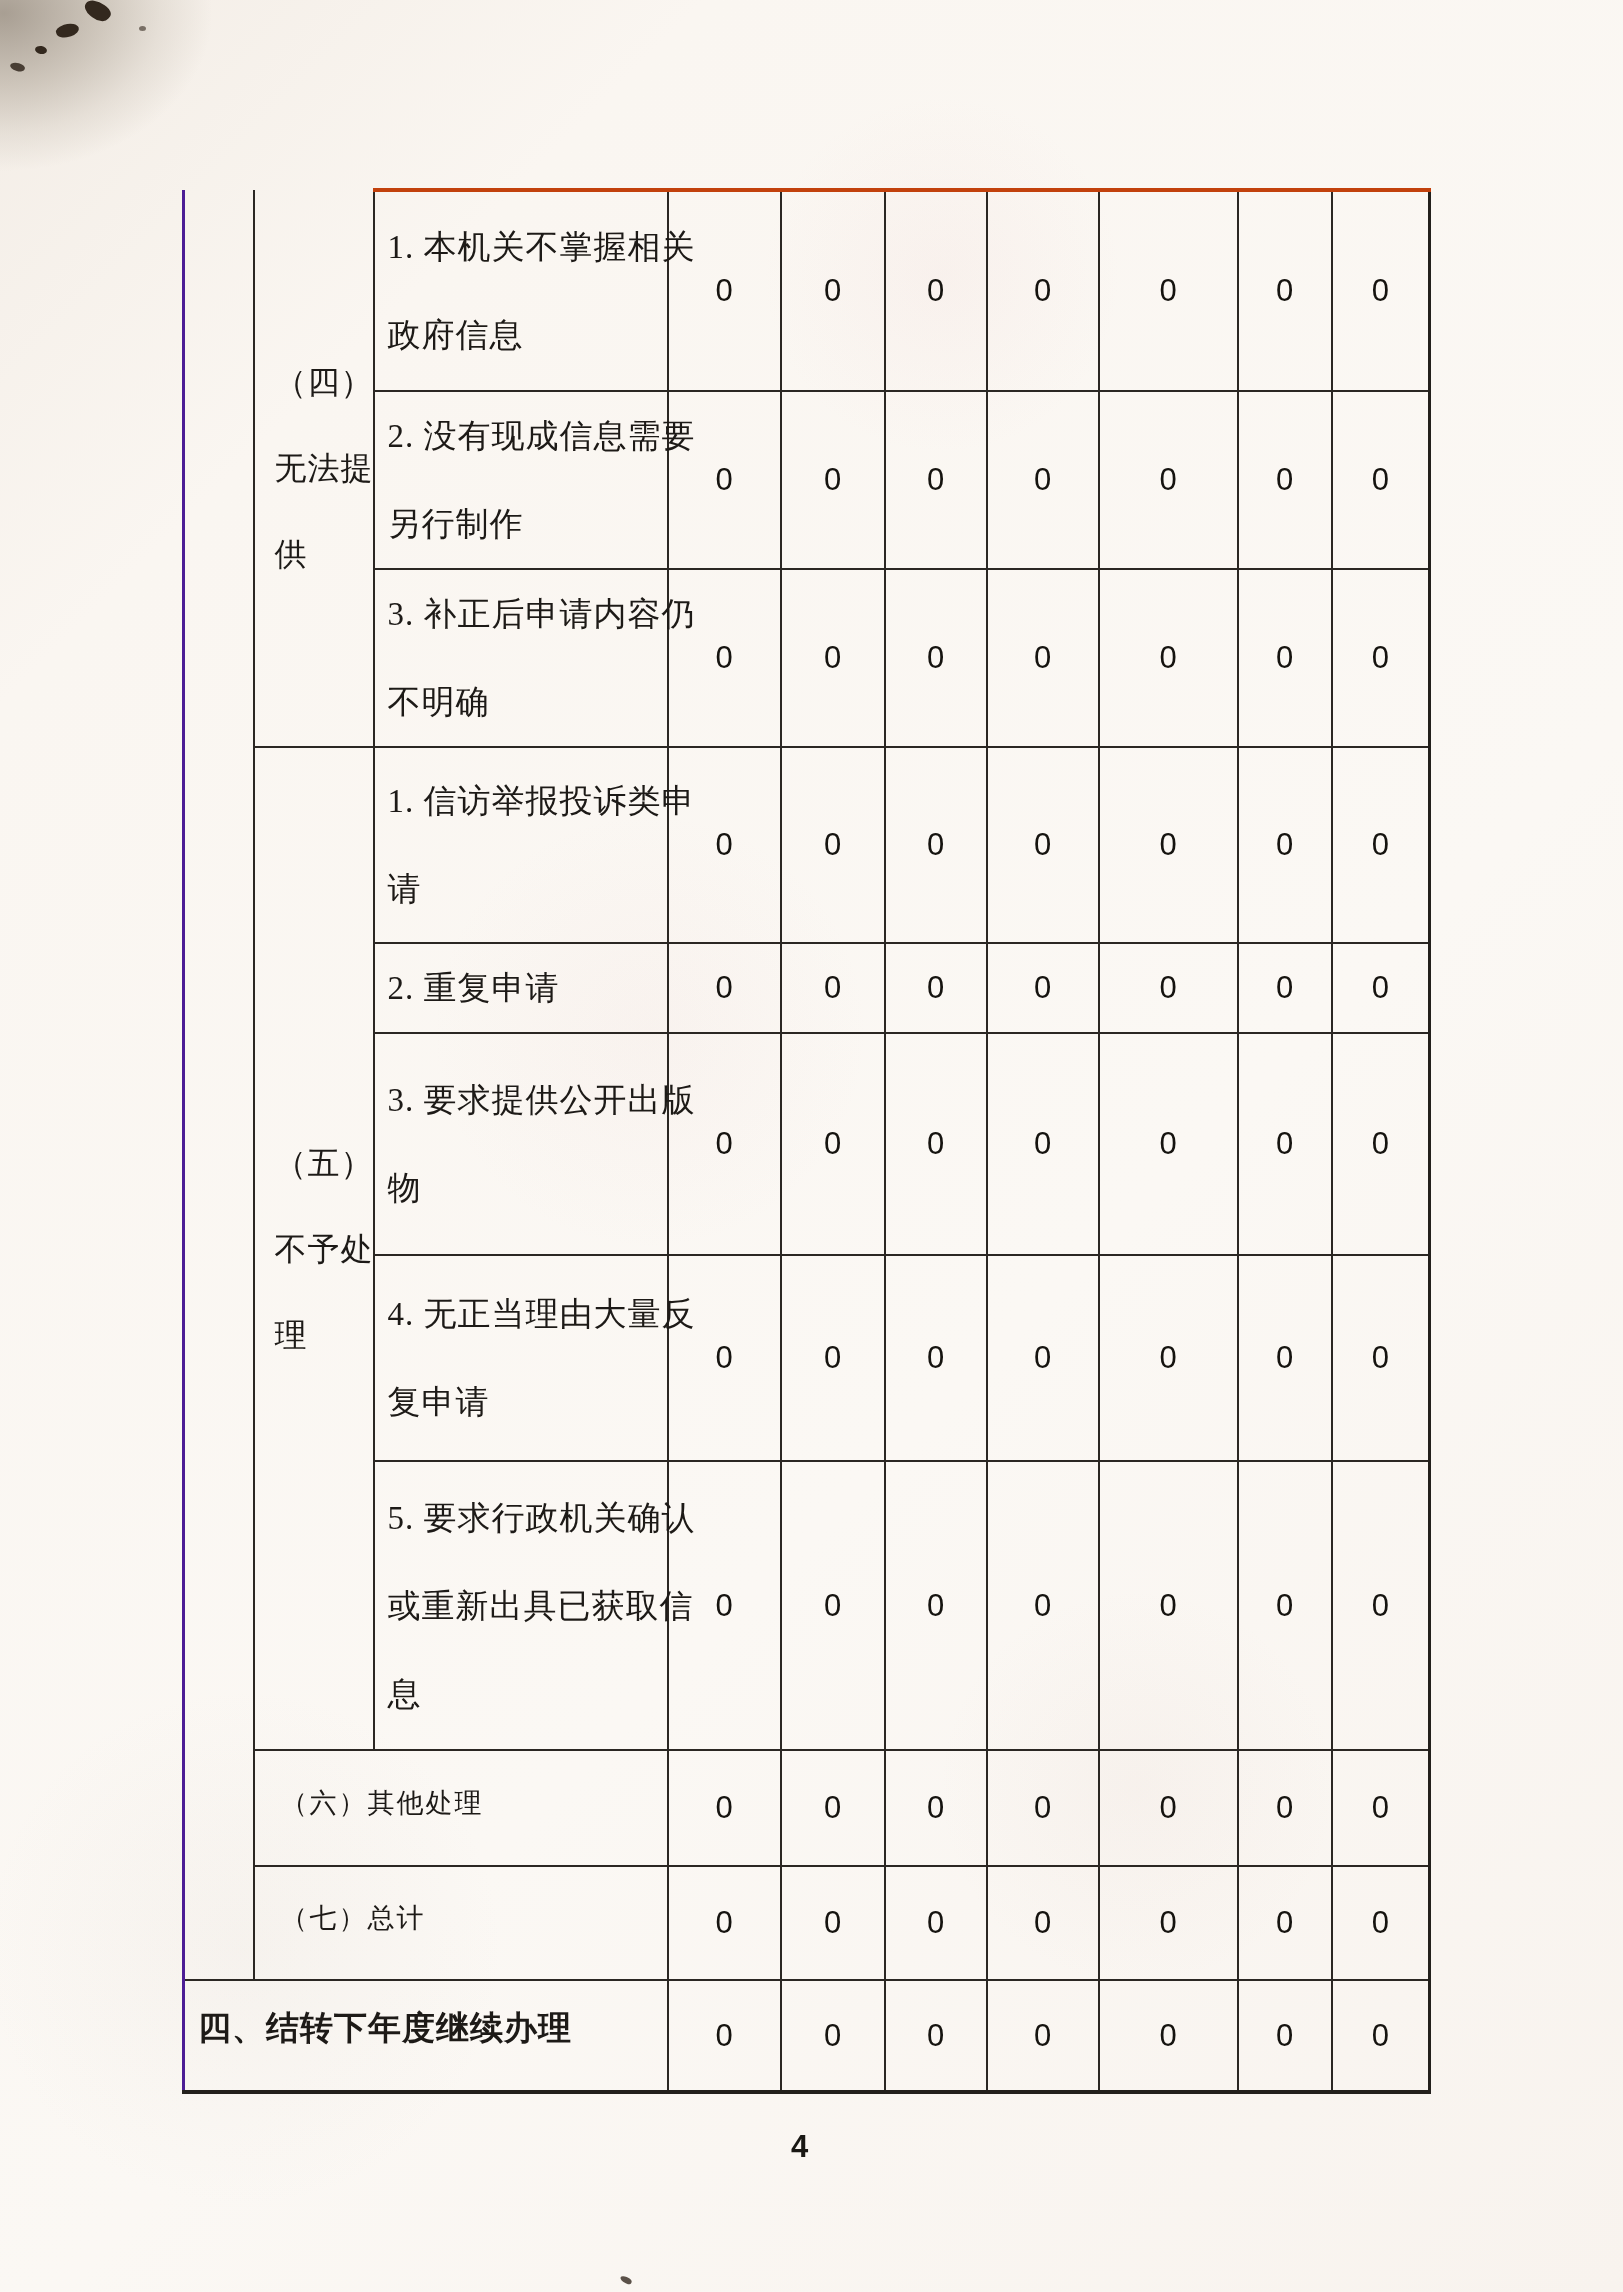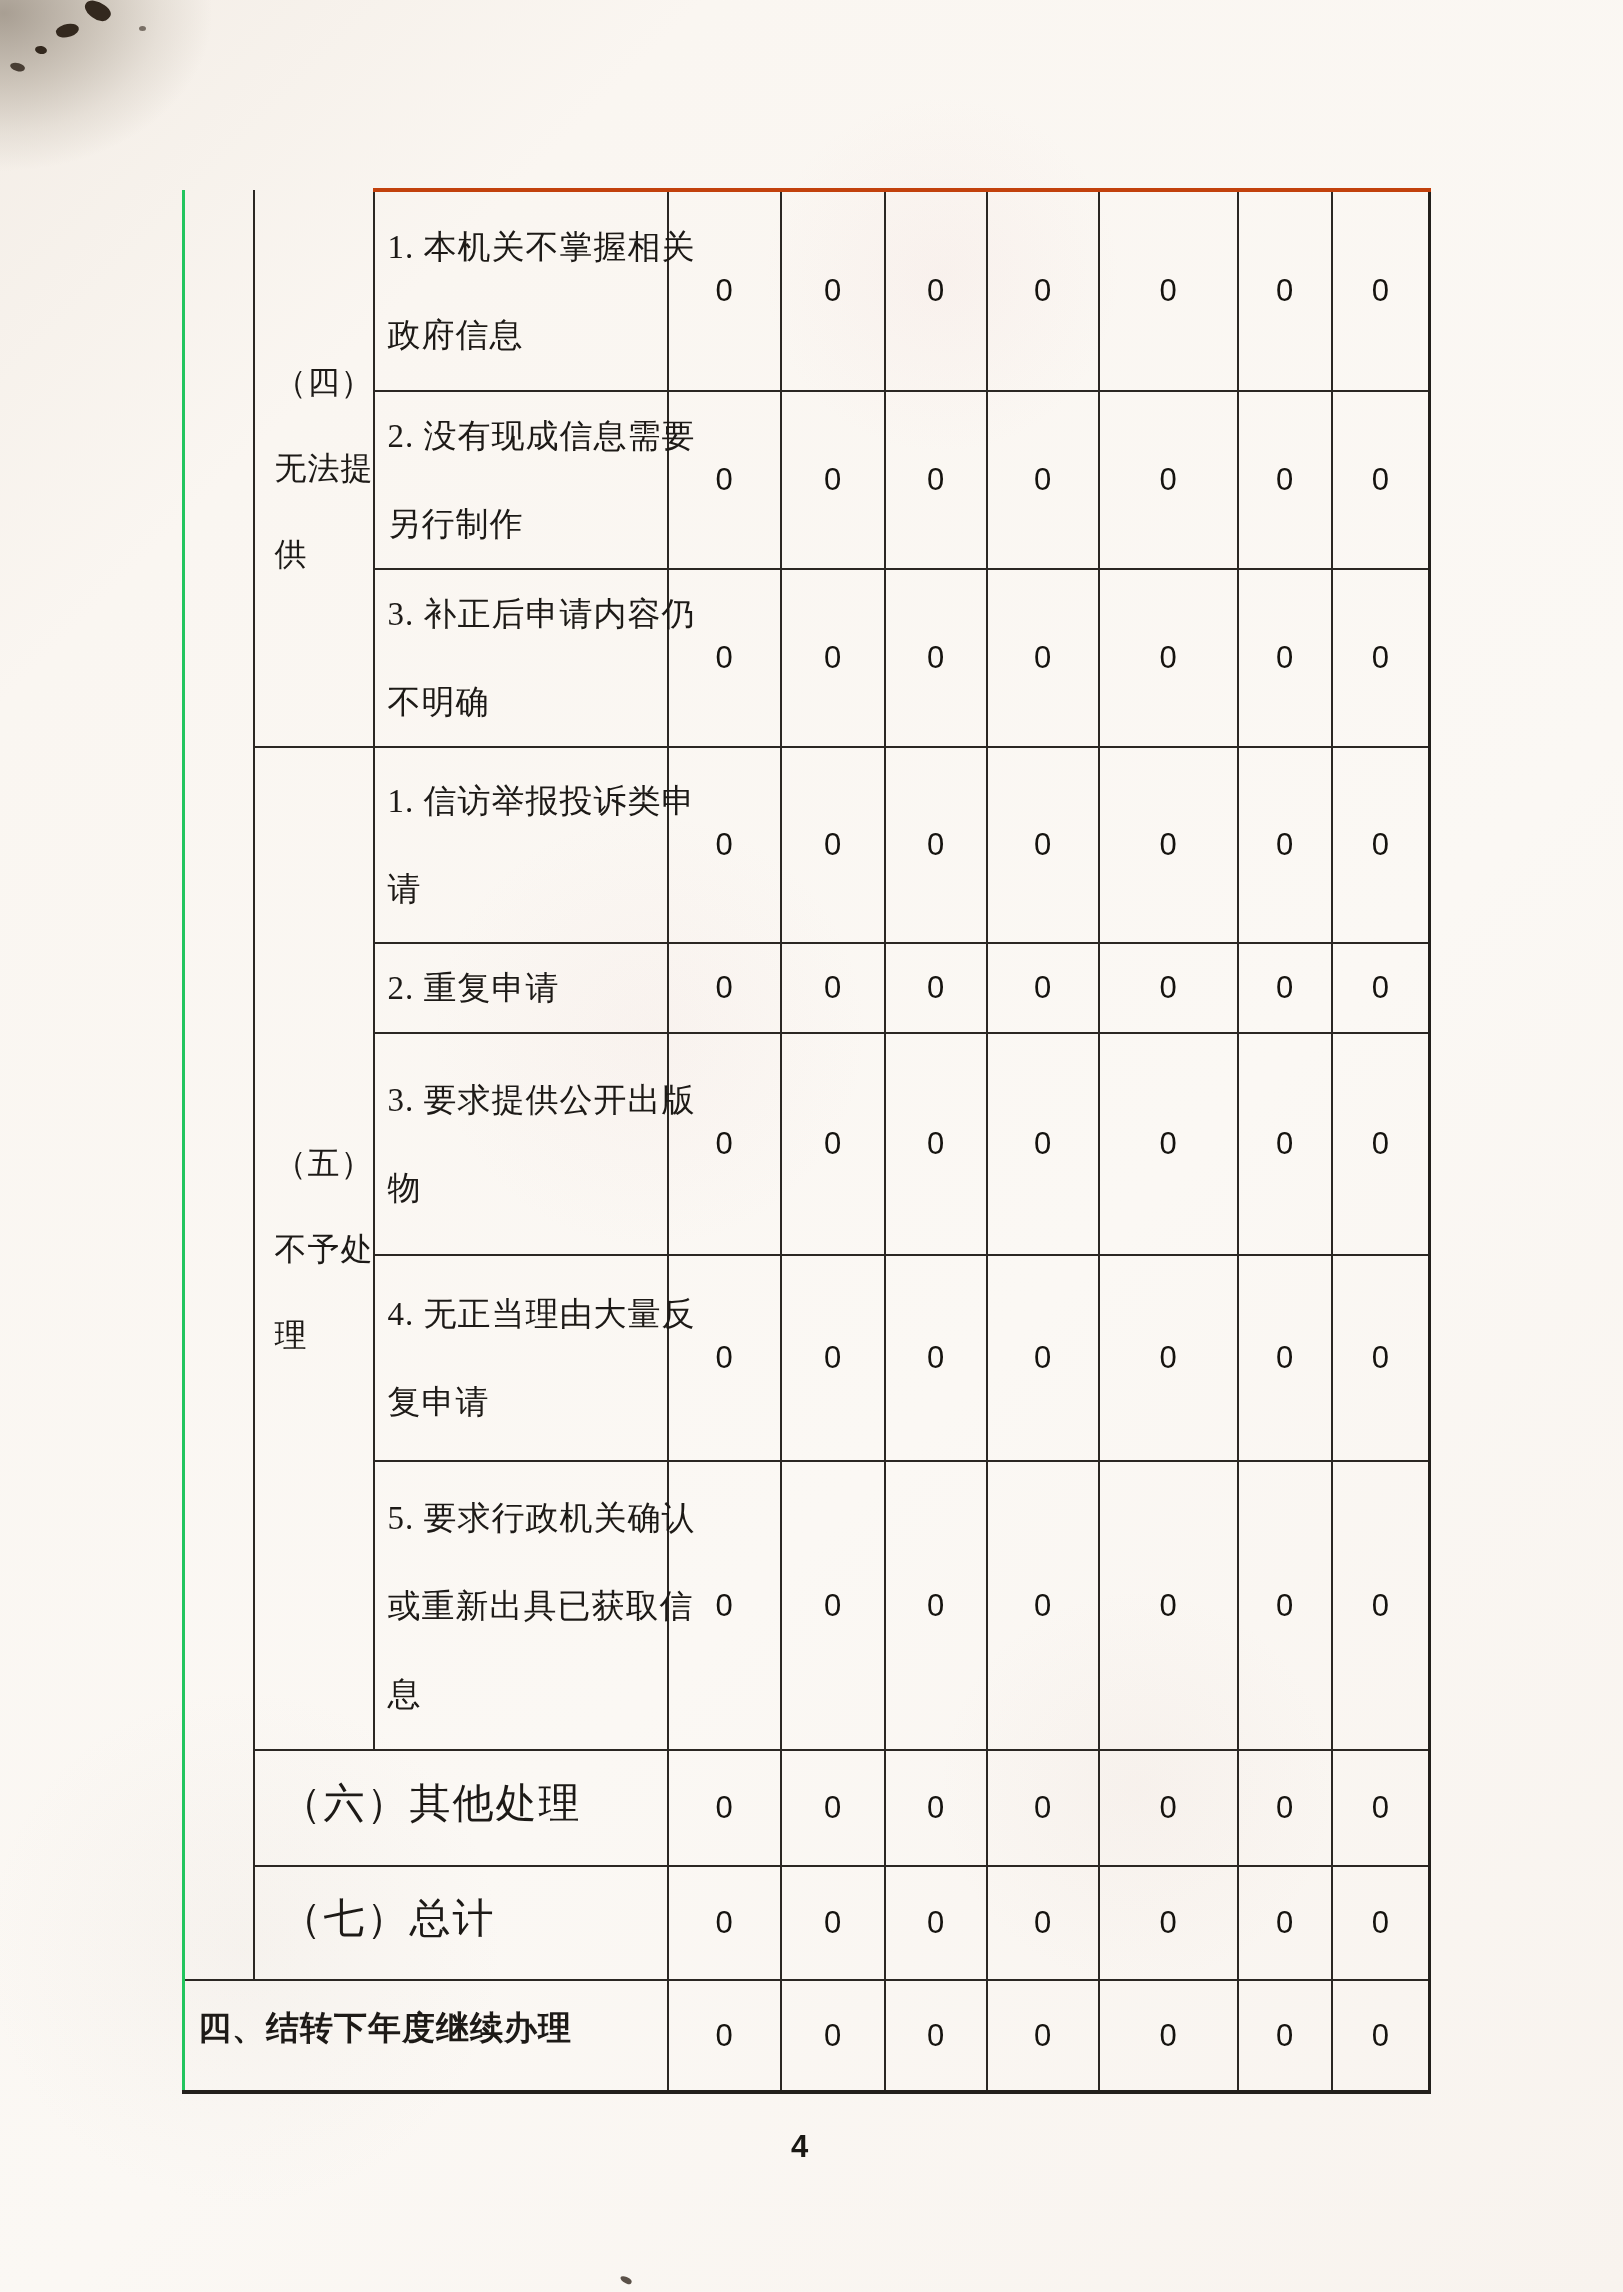--- a/index.html
+++ b/index.html
@@ -33,21 +33,21 @@
   .speck.s5 { left:139px; top:26px;   width:7px;  height:5px;  border-radius:50%; opacity:.6; }
   .speck.s6 { left:620px; top:2277px; width:12px; height:6px;  border-radius:50% 50% 40% 60%; transform:rotate(24deg); opacity:.8; }
 
   table.report {
     position:absolute; left:182px; top:188px; width:1247px;
     border-collapse:collapse; table-layout:fixed;
   }
   td { border:2px solid #2b2723; vertical-align:middle; }
   td.tb { border-top:4px solid #c2410c; }
   td.nt { border-top:none; }
-  td.bl { border-left:3px solid #22c55e; }
+  td.bl { border-left:3px solid #4c1d95; }
   td.br { border-right:3px solid #23201c; }
   tr.last td { border-bottom:4px solid #23201c; }
 
   tr.r1  { height:201px; }
   tr.r2  { height:144px; }
   tr.r3  { height:172px; }
   tr.r4  { height:196px; }
   tr.r5  { height:86px; }
   tr.r6  { height:222px; }
   tr.r7  { height:206px; }
@@ -61,21 +61,21 @@
 
   td.sub { font-size:33px; letter-spacing:1px; padding-left:13px; }
   td.sub div { line-height:88px; white-space:nowrap; }
 
   td.val {
     text-align:center;
     font-family:"Liberation Sans","DejaVu Sans",sans-serif;
     font-size:31px; color:#15130f;
   }
 
-  td.sum   { font-size:41px; letter-spacing:2px; padding:0 0 10px 26px; white-space:nowrap; }
+  td.sum   { font-size:27px; letter-spacing:2px; padding:0 0 10px 26px; white-space:nowrap; }
   td.carry { font-size:33px; font-weight:bold; letter-spacing:1px; padding:0 0 14px 13px; white-space:nowrap; }
 
   .page-number {
     position:absolute; left:791px; top:2129px;
     font-family:"Liberation Sans","DejaVu Sans",sans-serif;
     font-size:31px; font-weight:bold; color:#1a1814;
   }
 </style>
 </head>
 <body>

